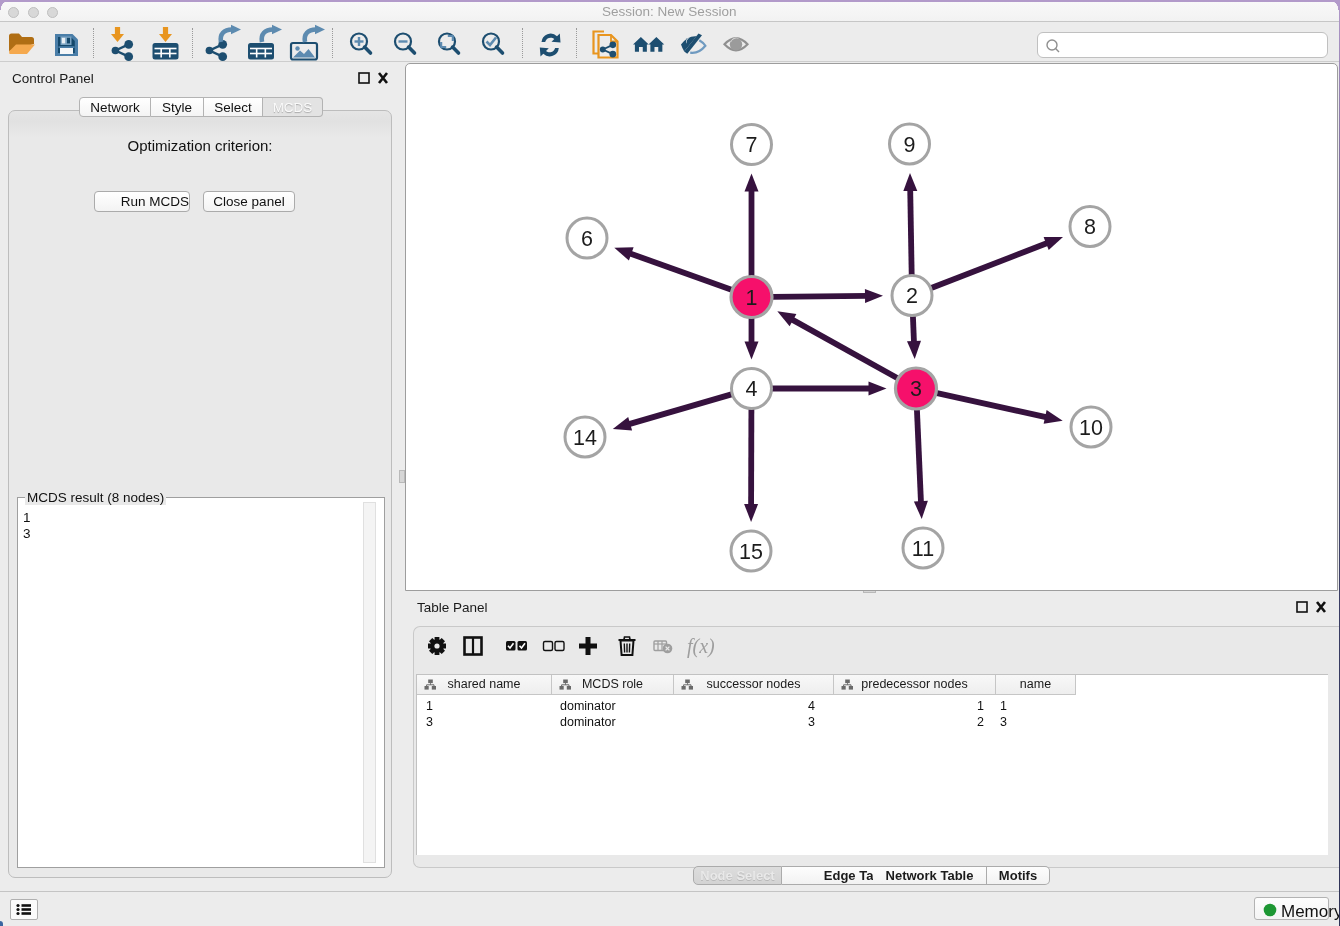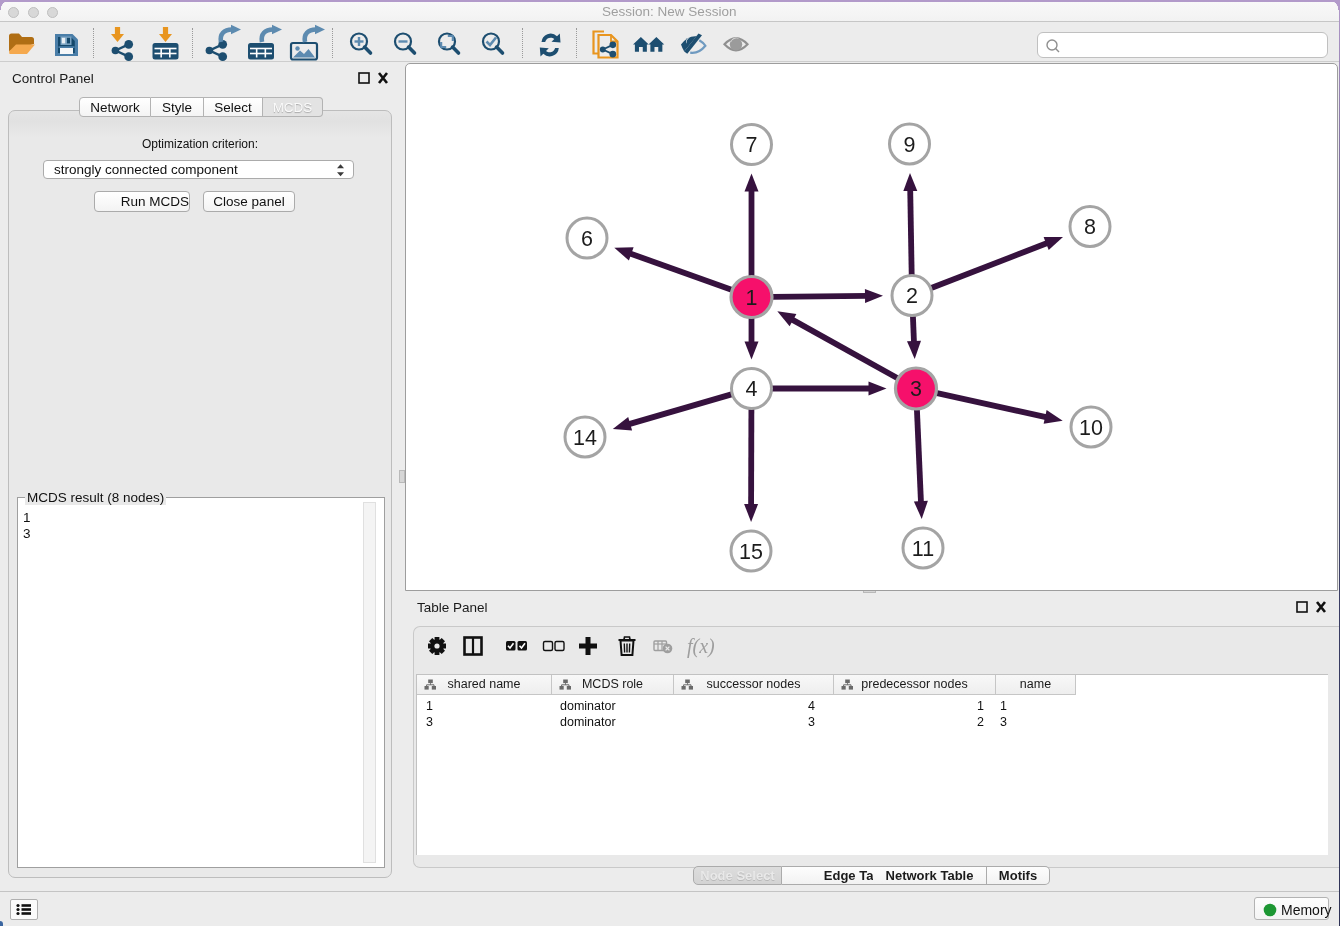--- a/index.html
+++ b/index.html
@@ -25,21 +25,21 @@
 
 #cp-title { position:absolute; left:12px; top:71px; font-size:13.5px; color:#1a1a1a; }
 #cp-panel { position:absolute; left:8px; top:110px; width:384px; height:768px;
   background:linear-gradient(#e5e5e5, #e1e1e1 10px, #e9e9e9 26px); border:1px solid #bdbdbd; border-radius:7px; }
 .tab { position:absolute; top:97px; height:20px; border:1px solid #b3b3b3;
   background:linear-gradient(#ffffff,#f4f4f4); font-size:13.5px; color:#111;
   text-align:center; line-height:19px; }
 .tabsel { background:#e3e3e3; color:#fbfbfb;
   text-shadow:0 1px 1px #a8a8a8; }
 #opt-label { position:absolute; left:0; top:137px; width:400px; text-align:center;
-  font-size:12px; color:#111; }
+  font-size:15px; color:#111; }
 #dropdown { position:absolute; left:43px; top:160px; width:311px; height:19px;
   background:#fff; border:1px solid #ababab; border-radius:4px;
   font-size:13.5px; color:#111; line-height:18px; padding-left:10px; }
 .btn { position:absolute; top:191px; height:21px; background:linear-gradient(#ffffff,#f3f3f3);
   border:1px solid #ababab; border-radius:4px; font-size:13.5px; color:#111;
   text-align:center; line-height:20px; }
 #fieldset { position:absolute; left:17px; top:497px; width:368px; height:371px;
   border:1px solid #9f9f9f; background:#fff; }
 #fieldset-legend { position:absolute; left:25px; top:490px; font-size:13.5px;
   color:#111; background:transparent; padding:0 2px; }
@@ -70,21 +70,21 @@
 .btab { position:absolute; top:866px; height:19px; border:1px solid #ababab;
   background:linear-gradient(#fdfdfd,#f2f2f2); font-size:13px; font-weight:bold;
   color:#1b1b1b; text-align:center; line-height:18px; }
 .btabsel { background:linear-gradient(#dddddd,#d3d3d3); color:#e9e9e9;
   text-shadow:0 1px 0 #b8b8b8; font-weight:bold; }
 
 #statusbar { position:absolute; left:0; top:891px; width:100%; height:32px;
   border-top:1px solid #c4c4c4; background:#ececec; }
 #memorybtn { position:absolute; left:1254px; top:897px; width:75px; height:23px;
   background:linear-gradient(#fdfdfd,#f4f4f4); border:1px solid #b3b3b3; border-radius:3px;
-  font-size:14px; color:#111; }
+  font-size:17px; color:#111; }
 #listbtn { position:absolute; left:10px; top:899px; width:28px; height:21px;
   background:#fbfbfb; border:1px solid #b0b0b0; border-radius:2px; }
 </style>
 </head>
 <body>
 
 <div class="abs" style="left:1337px; top:0; width:3px; height:926px;
   background:linear-gradient(#b29aca 0%, #5a5080 30%, #3c3f66 60%, #2e3256 100%);"></div>
 <div id="window">
   <div id="titlebar">
@@ -220,26 +220,20 @@
   <svg class="abs" style="left:358px; top:72px;" width="34" height="14">
     <rect x="1" y="1" width="10" height="10" fill="none" stroke="#111" stroke-width="1.6"></rect>
     <path d="M21 1 L29 11 M29 1 L21 11" stroke="#111" stroke-width="2.6"></path>
   </svg>
   <div id="cp-panel"></div>
   <div class="tab" style="left:79px; width:72px; border-radius:4px 0 0 4px;">Network</div>
   <div class="tab" style="left:151px; width:53px; border-left:none;">Style</div>
   <div class="tab" style="left:204px; width:59px; border-left:none;">Select</div>
   <div class="tab tabsel" style="left:263px; width:60px; border-left:none; border-radius:0 4px 4px 0;">MCDS</div>
   <div id="opt-label">Optimization criterion:</div>
-  <div id="dropdown">strongly connected component
-    <svg width="11" height="14" style="position:absolute; right:7px; top:2px;">
-      <path d="M2 5.2 L5.5 1.2 L9 5.2 Z" fill="#3a3a3a"></path>
-      <path d="M2 9.2 L5.5 13.2 L9 9.2 Z" fill="#3a3a3a"></path>
-    </svg>
-  </div>
   <div class="btn" style="left:94px; width:96px;text-align:right;">Run MCDS</div>
   <div class="btn" style="left:203px; width:92px;">Close panel</div>
   <div id="fieldset">
     <div id="fs-scroll"></div>
     <div id="fs-text">1<br>3</div>
   </div>
   <div id="fieldset-legend" style="background:#e9e9e9;">MCDS result (8 nodes)</div>
   <div class="grip" style="left:399px; top:470px; width:6px; height:13px;"></div>
   <div class="grip" style="left:863px; top:587px; width:13px; height:6px;"></div>
 

